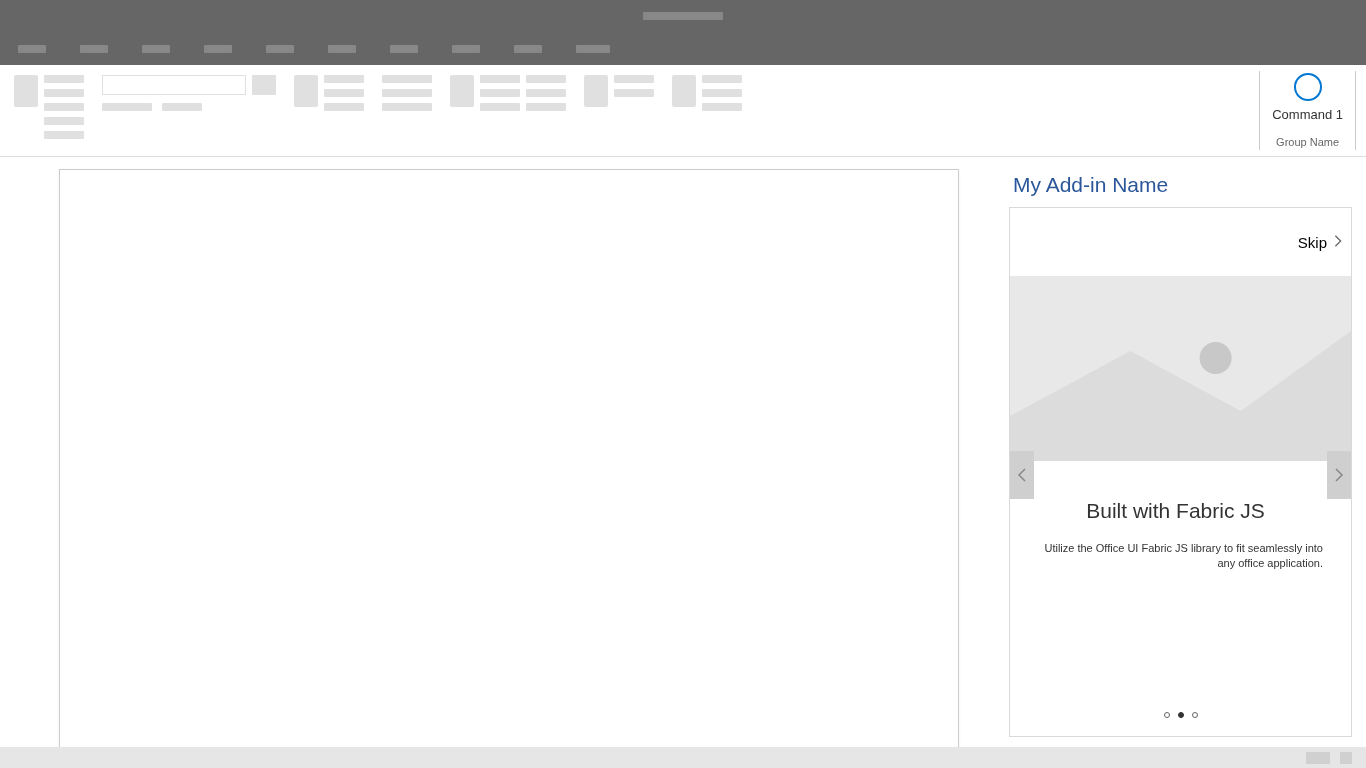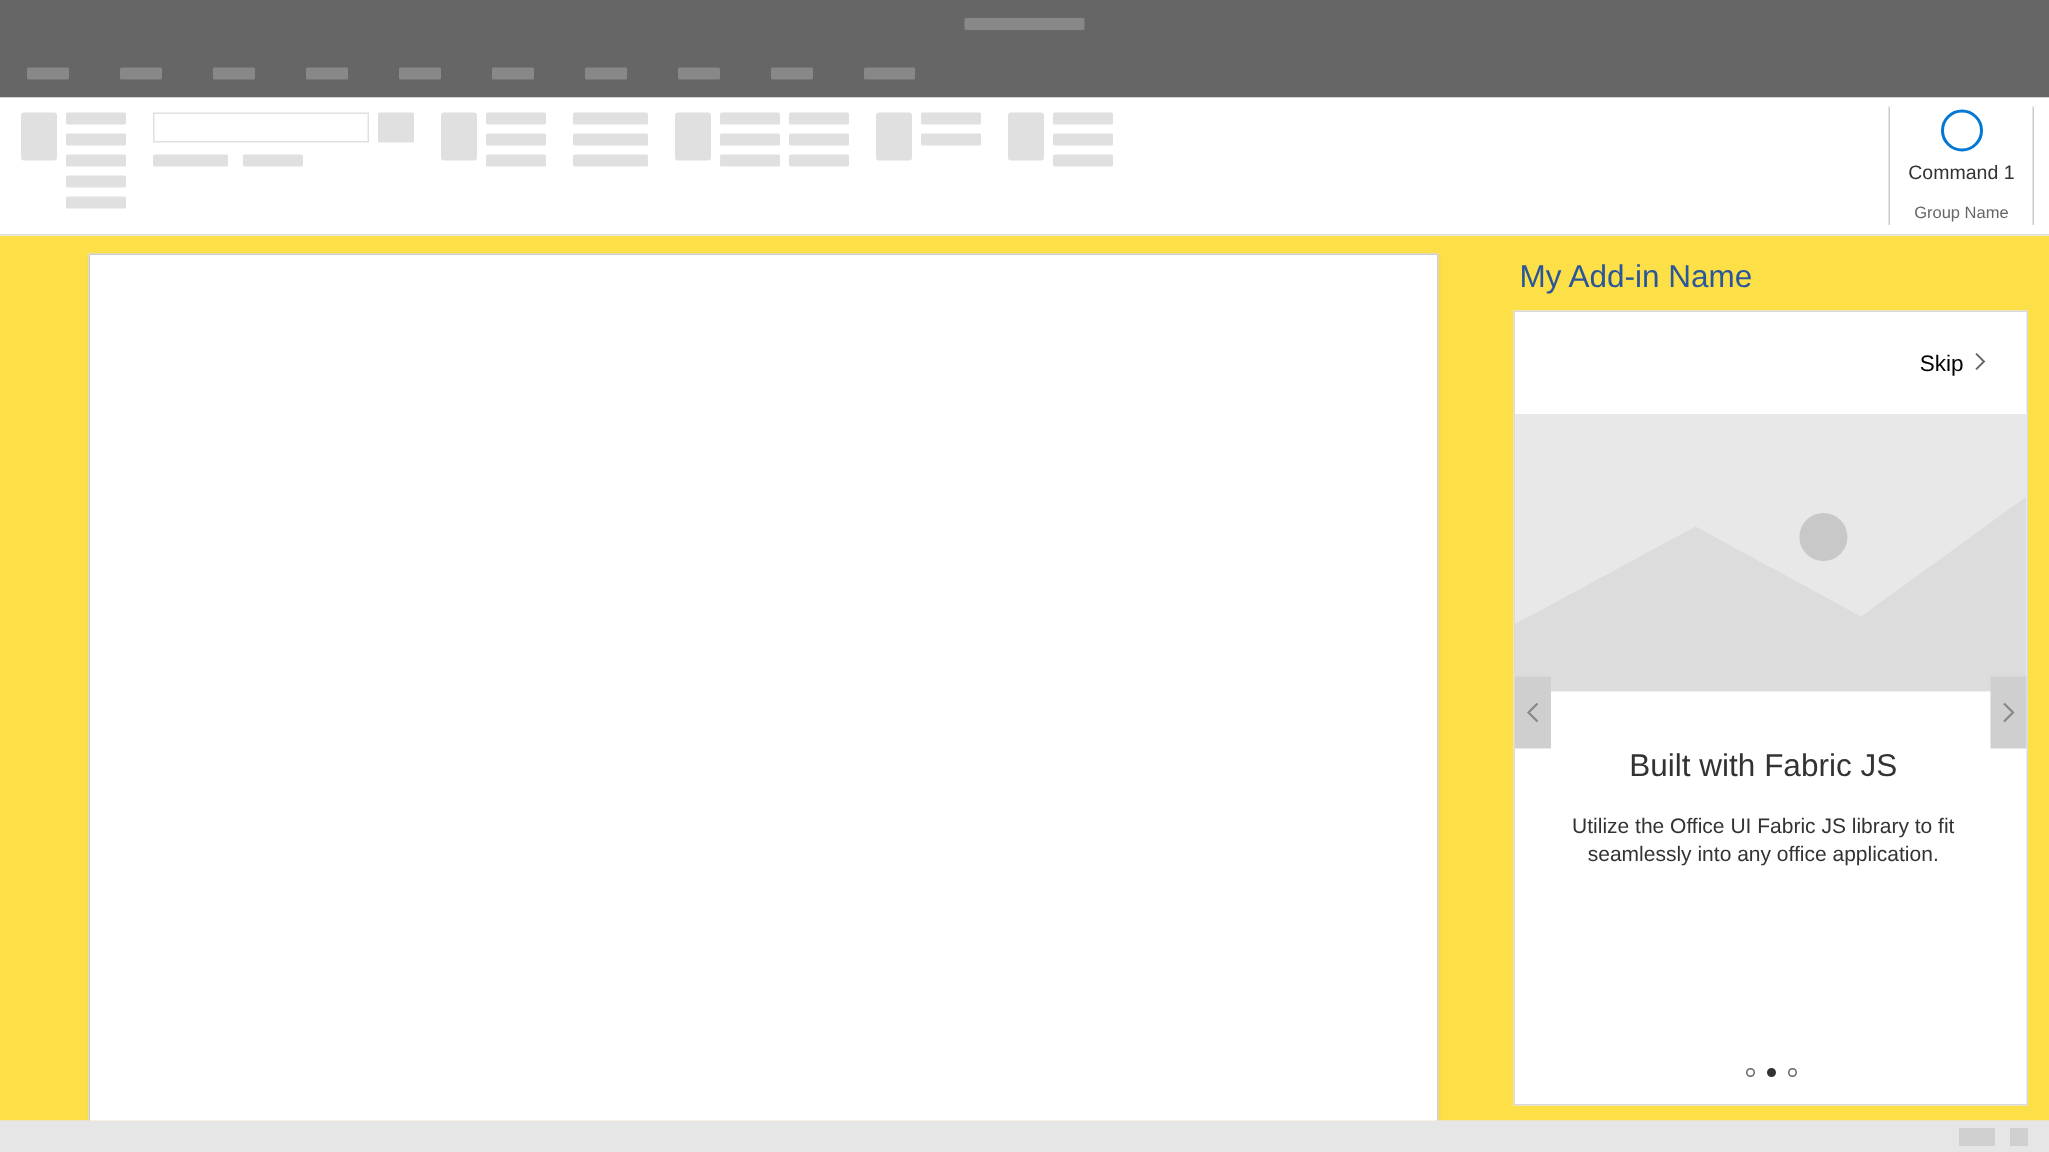--- a/index.html
+++ b/index.html
@@ -84,21 +84,21 @@
   .command-icon {
     width: 28px; height: 28px;
     border: 2.5px solid #0078d4;
     border-radius: 50%;
   }
   .command-label { font-size: 13px; color: #333; text-align: center; }
   .group-name { font-size: 11px; color: #666; padding-bottom: 2px; }
   .workspace {
     display: flex;
     height: calc(100% - 32px - 33px - 92px - 21px);
-    background: #fde047;
+    background: #ffffff;
   }
   .document-area {
     flex: 1;
     display: flex;
     justify-content: center;
     padding: 12px 40px 0 56px;
     overflow: hidden;
   }
   .page {
     width: 900px;
@@ -125,21 +125,21 @@
     border: 1px solid #d9d9d9;
     display: flex;
     flex-direction: column;
     position: relative;
   }
   .skip-row {
     height: 68px;
     display: flex;
     align-items: center;
     justify-content: flex-end;
-    padding: 0 26px;
+    padding: 0 8px;
     gap: 6px;
   }
   .skip-text { font-size: 15px; color: #000; }
   .chevron svg { width: 10px; height: 14px; }
   .hero {
     height: 185px;
     background: #e8e8e8;
     position: relative;
     overflow: hidden;
   }
@@ -159,23 +159,24 @@
     padding: 38px 28px 0 18px;
     text-align: center;
   }
   .carousel-heading {
     font-size: 21px;
     font-weight: 300;
     color: #333;
     margin-bottom: 18px;
   }
   .carousel-text {
-    font-size: 14px;
+    font-size: 11px;
     line-height: 1.35;
     color: #333;
+    text-align: right;
   }
   .dots {
     display: flex;
     justify-content: center;
     gap: 8px;
     padding: 16px 0 18px 0;
   }
   .dot {
     width: 6px; height: 6px; border-radius: 50%;
     border: 1px solid #666;

